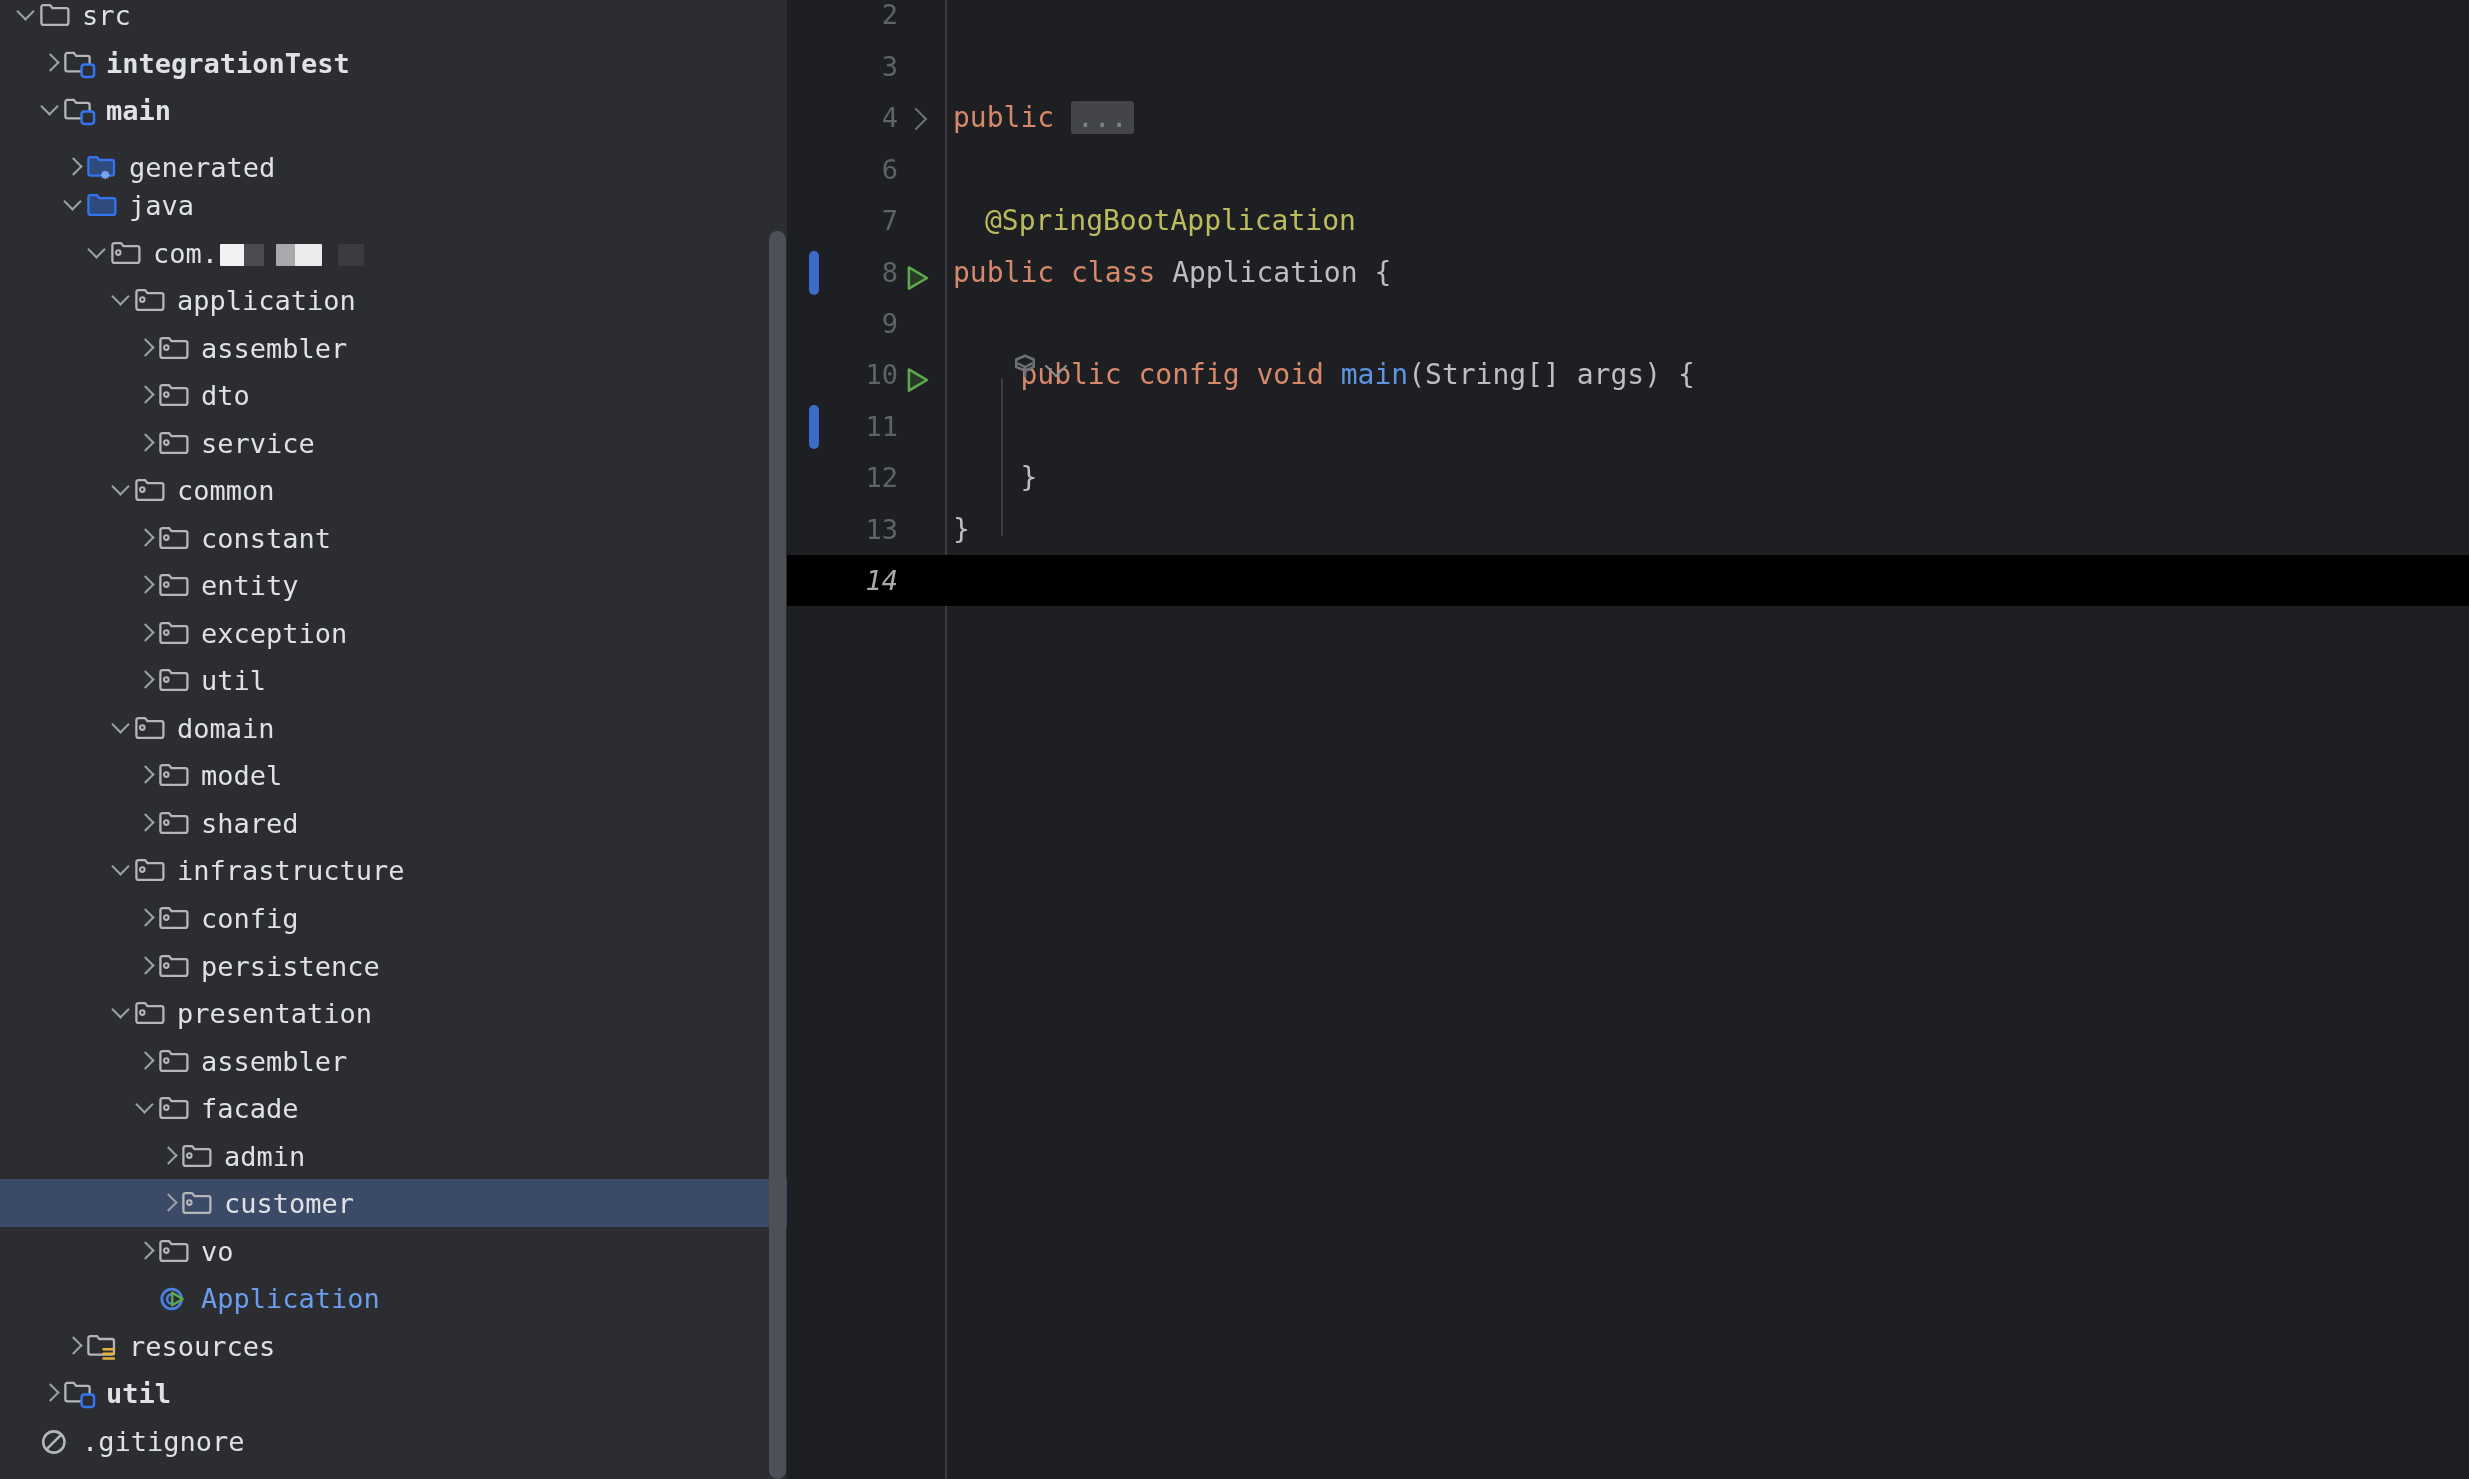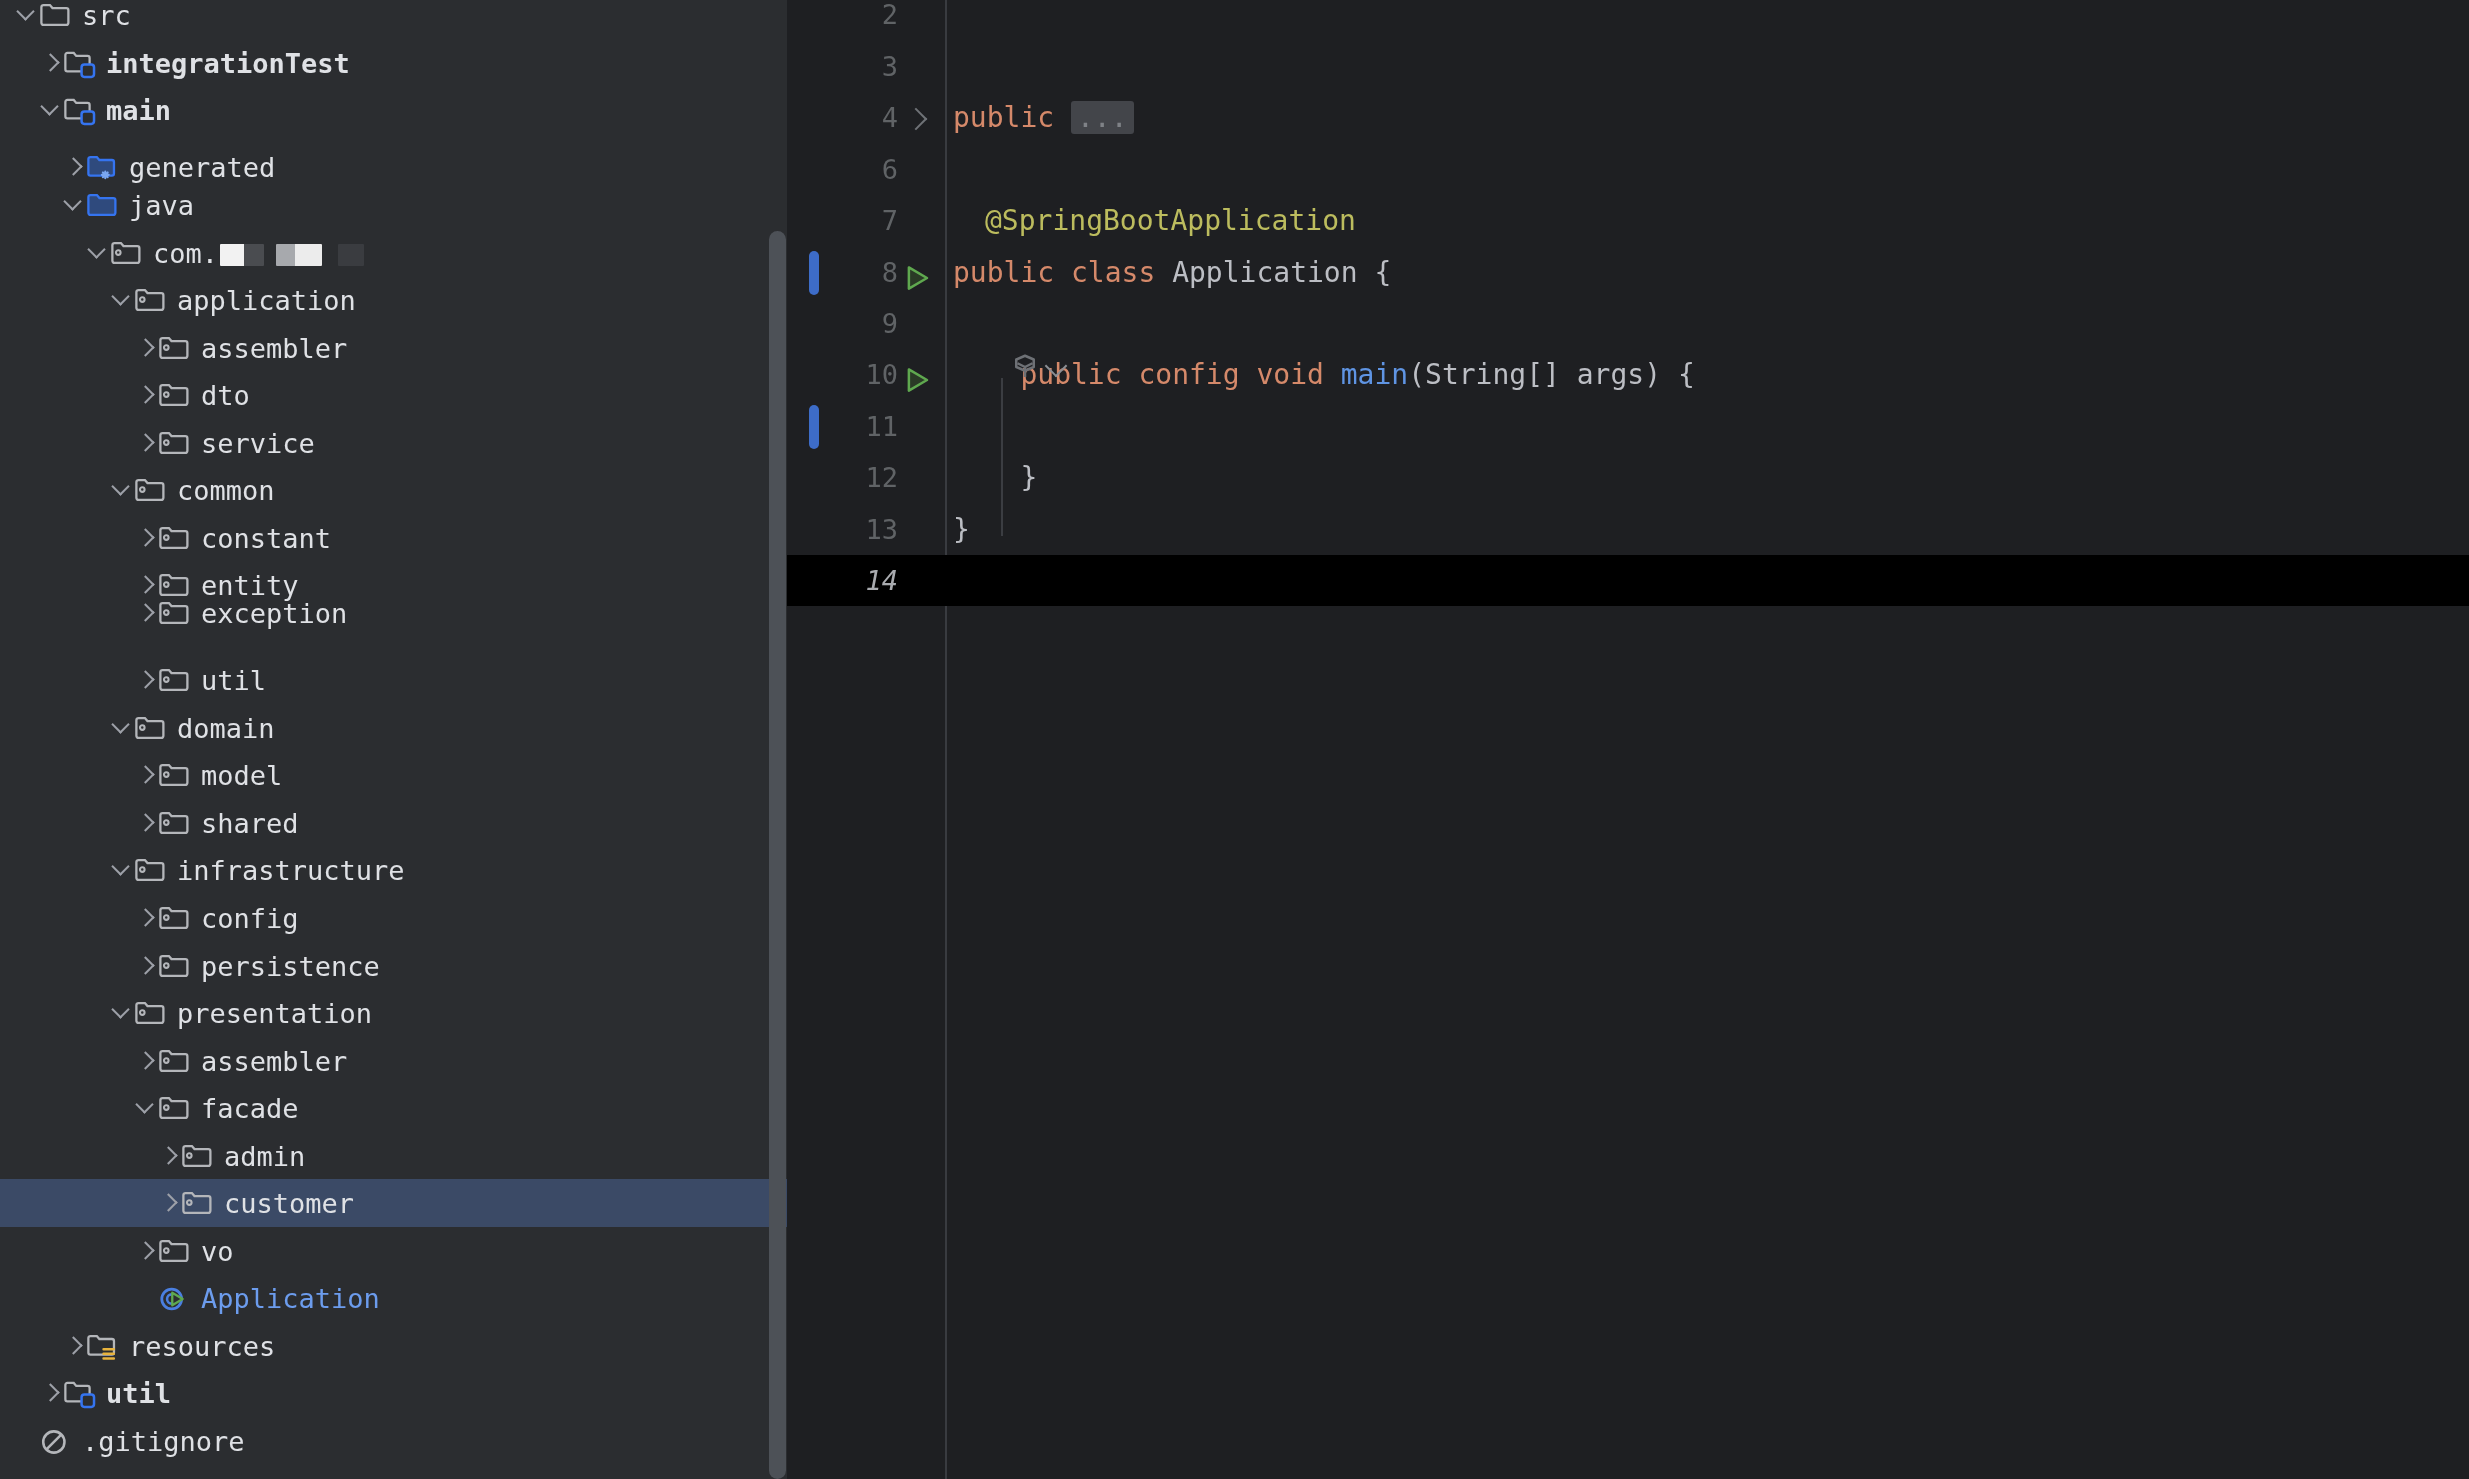--- a/index.html
+++ b/index.html
@@ -322,21 +322,21 @@
           <div style="flex: 0 0 auto; width: 133px;"></div>
           <span class="arrow right"></span>
           <span class="icon-wrap">
             <svg width="30" height="26" viewBox="0 0 26 22">
               <path d="M1.2 4.2a1.8 1.8 0 0 1 1.8-1.8h5.6l2.2 2.6h12a1.8 1.8 0 0 1 1.8 1.8v11a1.8 1.8 0 0 1-1.8 1.8H3a1.8 1.8 0 0 1-1.8-1.8z" fill="none" stroke="#b4b6ba" stroke-width="2"></path>
               <circle cx="6.3" cy="10.6" r="2" fill="none" stroke="#b4b6ba" stroke-width="1.8"></circle>
             </svg>
           </span>
           <span class="label">entity</span>
         </div>
-        <div class="tree-row" style="position: absolute; left: 0px; right: 0px; top: 589px; align-items: center;">
+        <div class="tree-row" style="position: absolute; left: 0px; right: 0px; top: 609px; align-items: center;">
           <div style="flex: 0 0 auto; width: 133px;"></div>
           <span class="arrow right"></span>
           <span class="icon-wrap">
             <svg width="30" height="26" viewBox="0 0 26 22">
               <path d="M1.2 4.2a1.8 1.8 0 0 1 1.8-1.8h5.6l2.2 2.6h12a1.8 1.8 0 0 1 1.8 1.8v11a1.8 1.8 0 0 1-1.8 1.8H3a1.8 1.8 0 0 1-1.8-1.8z" fill="none" stroke="#b4b6ba" stroke-width="2"></path>
               <circle cx="6.3" cy="10.6" r="2" fill="none" stroke="#b4b6ba" stroke-width="1.8"></circle>
             </svg>
           </span>
           <span class="label">exception</span>
         </div>

